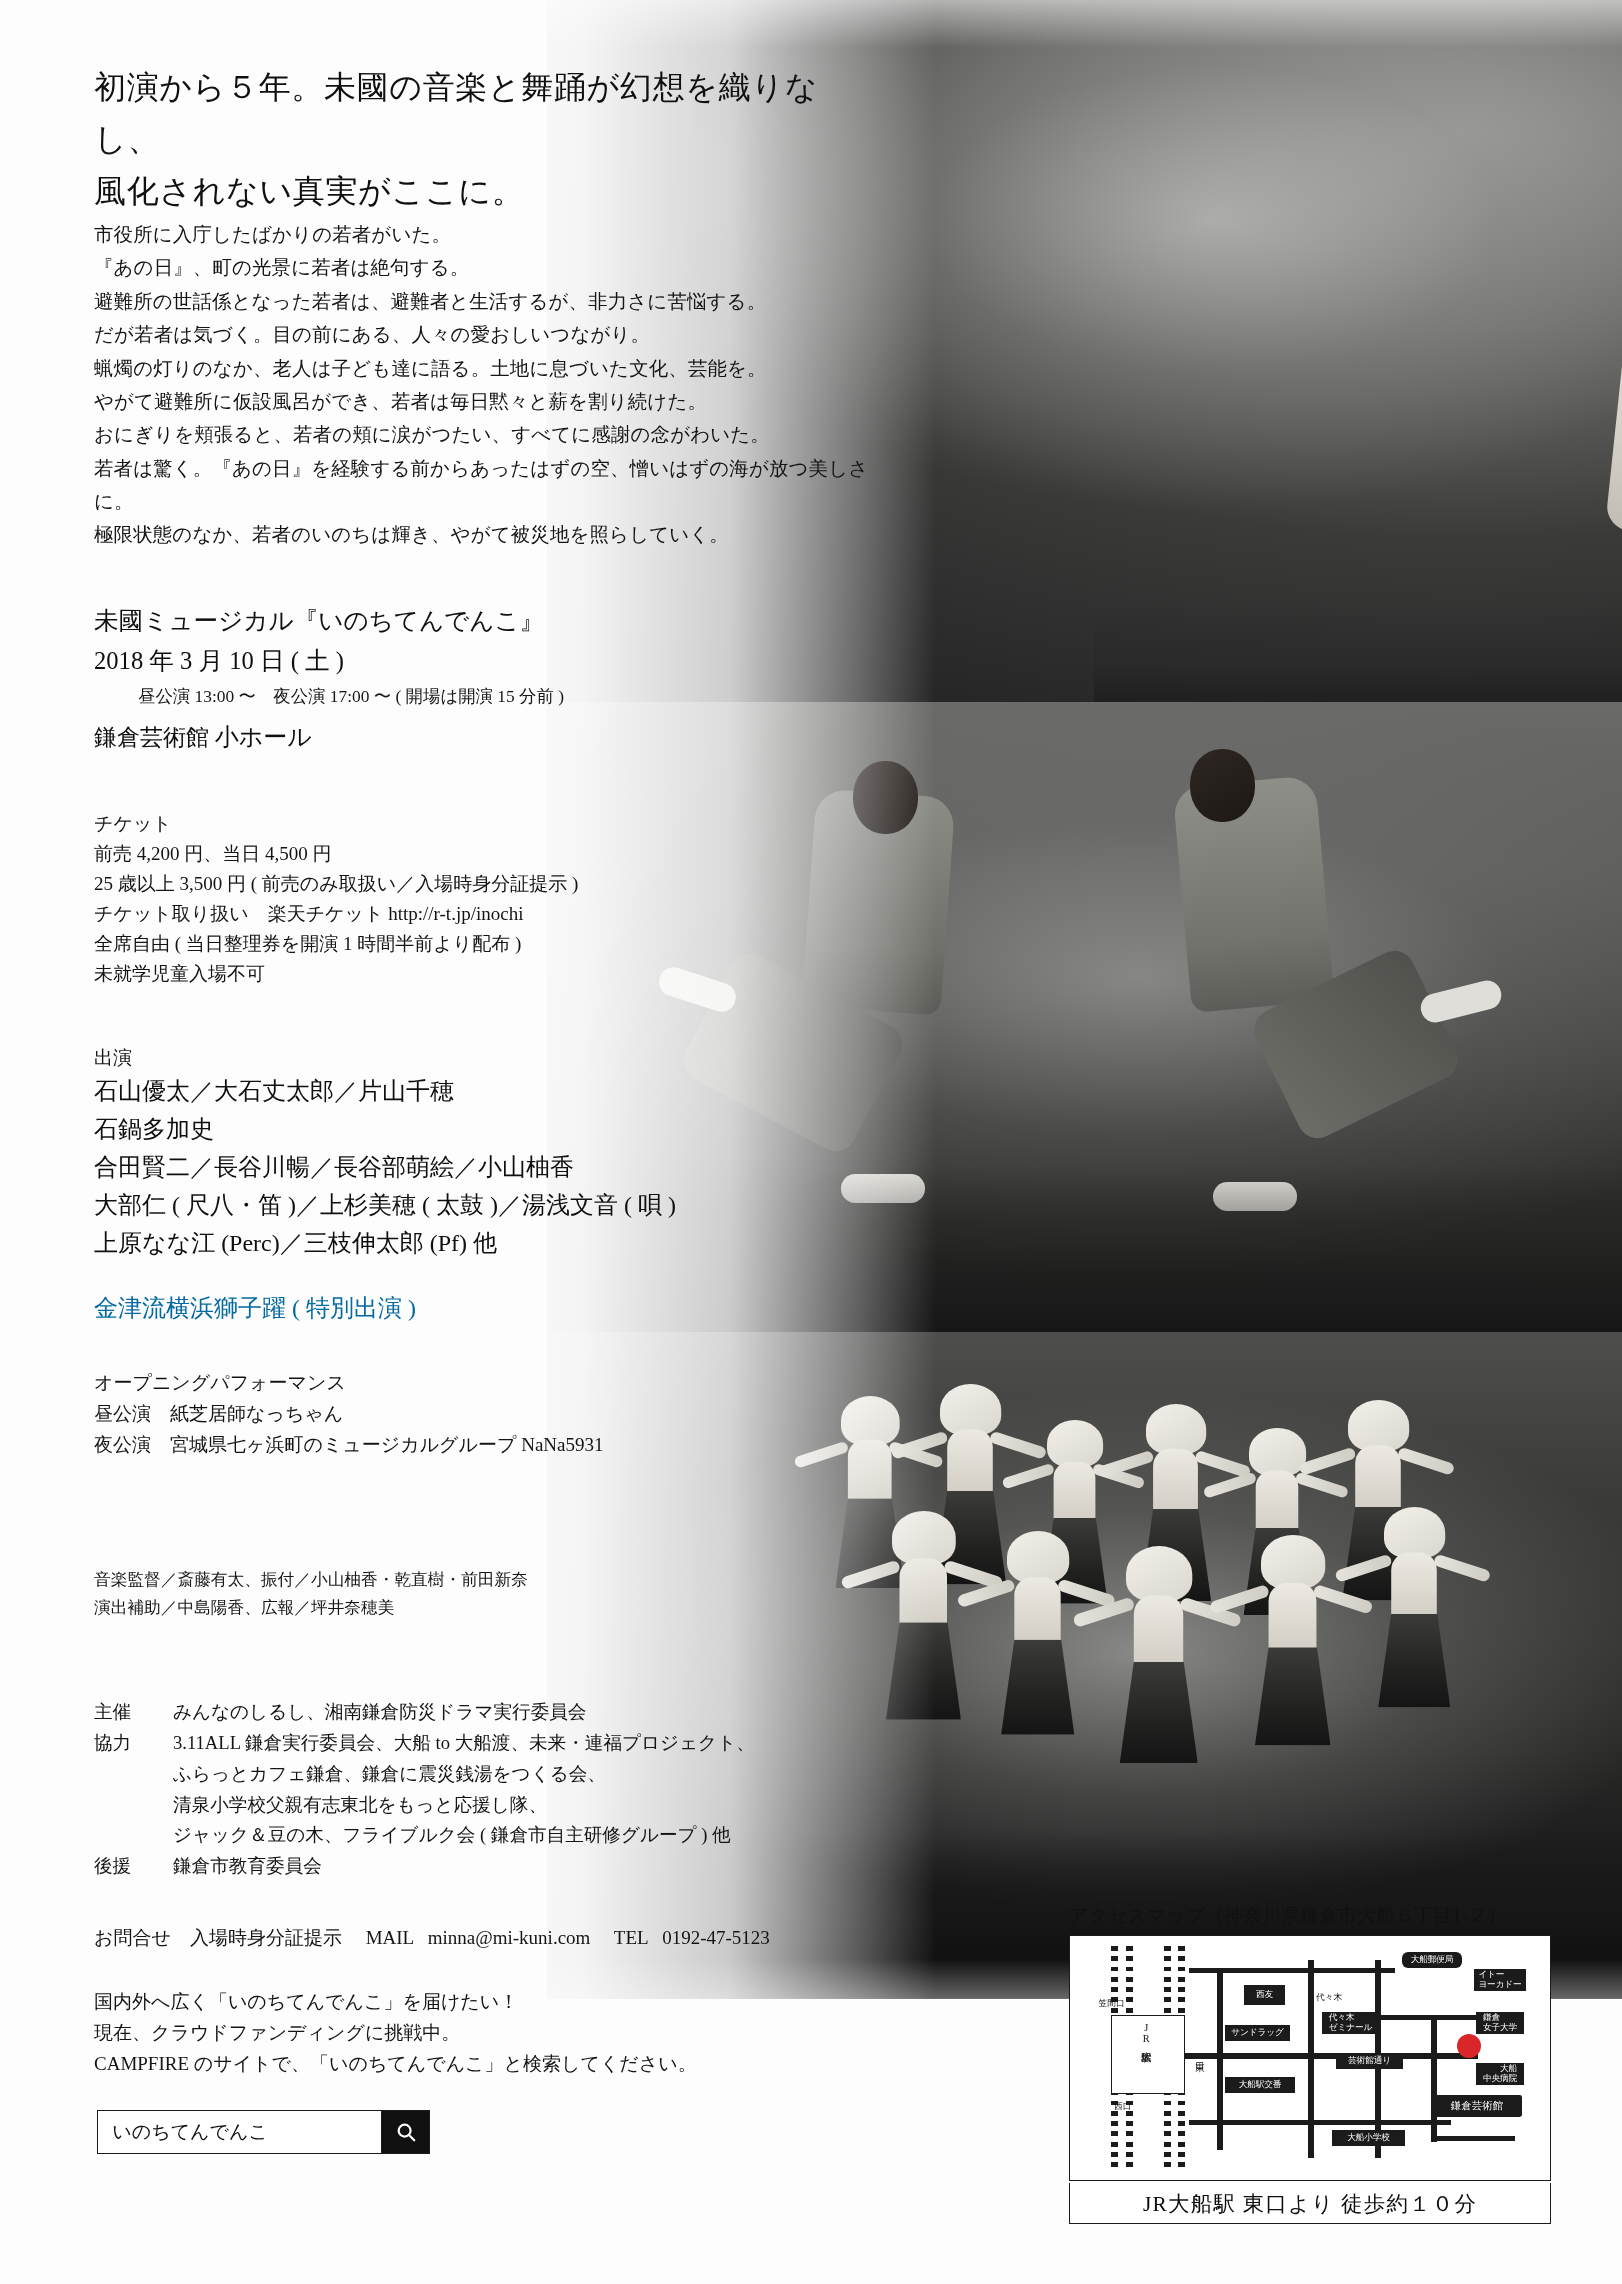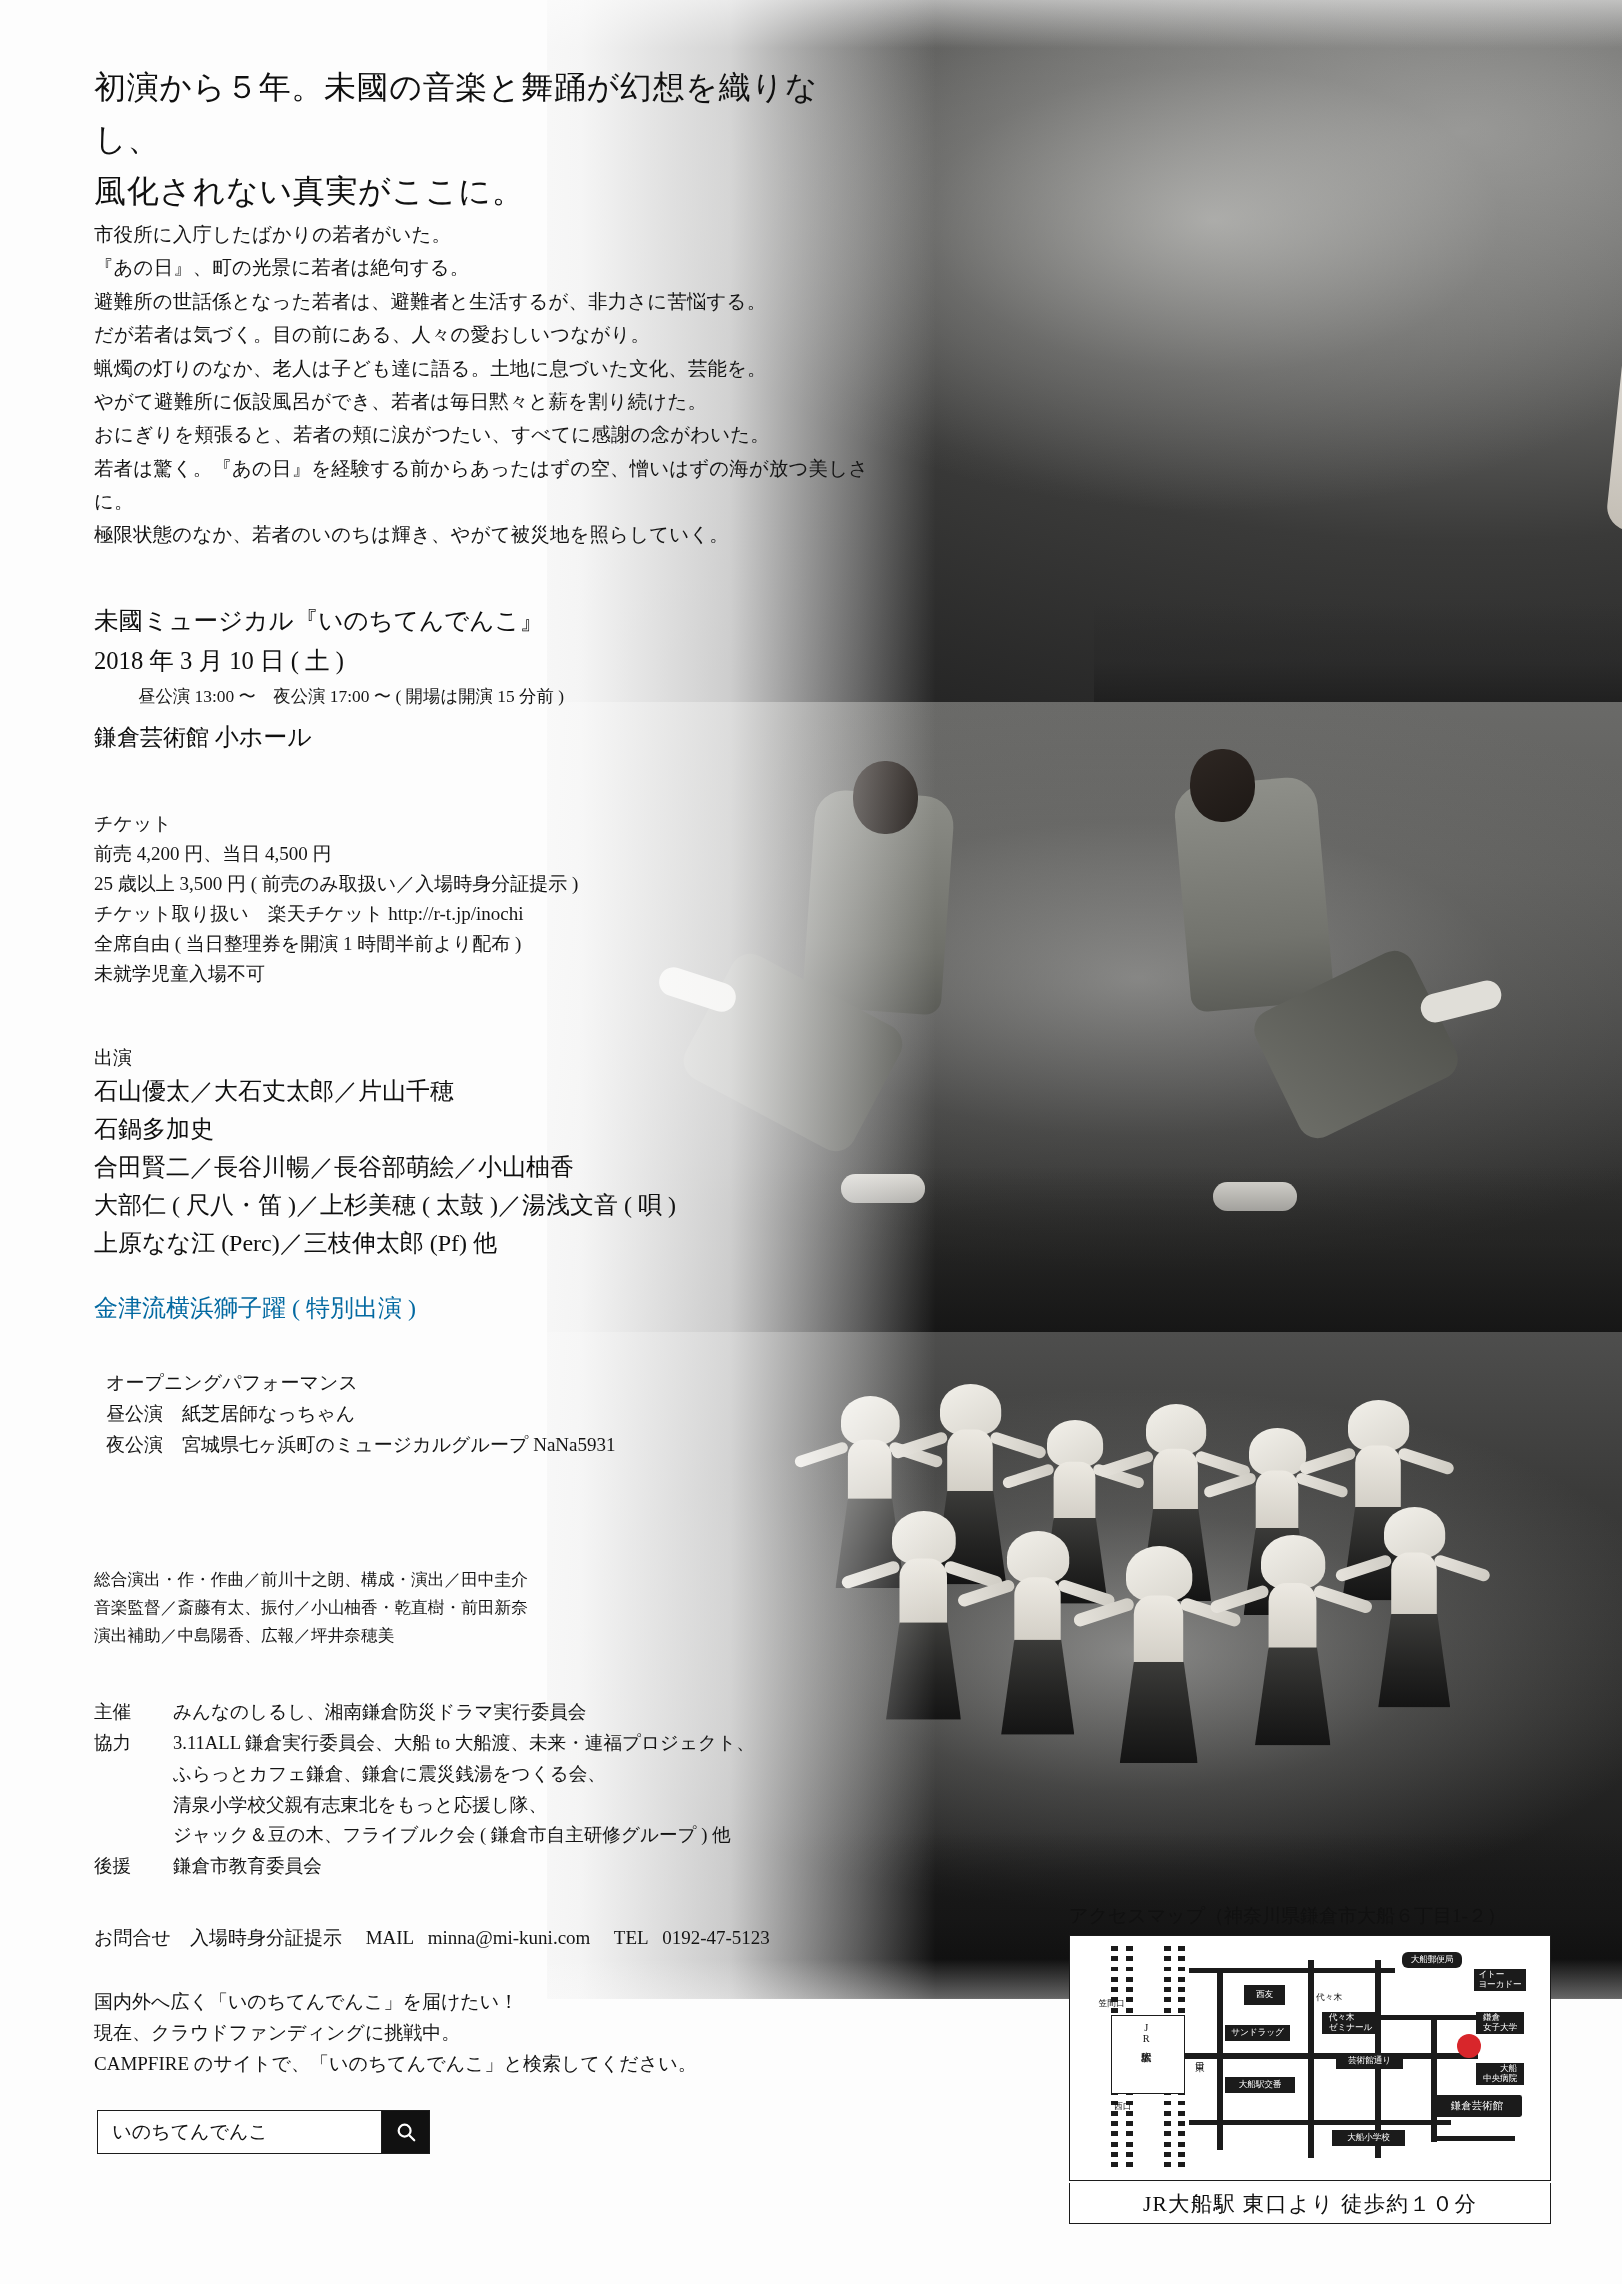--- a/index.html
+++ b/index.html
@@ -174,21 +174,21 @@
 
   .cast {
     position:absolute; left:94px; top:1043px; width:777px;
   }
   .cast .lbl { font-size:19px; line-height:1.6; color:#141414; }
   .cast .nm { font-size:24px; line-height:1.58; color:#0f0f0f; }
   .cast .special { font-size:24px; line-height:1.58; color:#0369a1; margin-top:27px; }
 
   .opening {
     position:absolute; left:94px; top:1368px; width:777px;
-    font-size:19px; line-height:1.62; color:#141414;margin-left:12px;
+    font-size:19px; line-height:1.62; color:#141414;
   }
 
   .staff {
     position:absolute; left:94px; top:1566px; width:777px;
     font-size:16.7px; line-height:1.68; color:#161616;
   }
 
   .orgs {
     position:absolute; left:94px; top:1697px; width:809px;
     font-size:18.6px; line-height:1.66; color:#141414;
@@ -421,21 +421,20 @@
     <div class="special">金津流横浜獅子躍 ( 特別出演 )</div>
   </div>
 
   <div class="opening">
     <div>オープニングパフォーマンス</div>
     <div>昼公演　紙芝居師なっちゃん</div>
     <div>夜公演　宮城県七ヶ浜町のミュージカルグループ NaNa5931</div>
   </div>
 
   <div class="staff">
-    <div>総合演出・作・作曲／前川十之朗、構成・演出／田中圭介</div>
     <div>音楽監督／斎藤有太、振付／小山柚香・乾直樹・前田新奈</div>
     <div>演出補助／中島陽香、広報／坪井奈穂美</div>
   </div>
 
   <div class="orgs">
     <div class="row">
       <div class="k">主催</div>
       <div class="v">みんなのしるし、湘南鎌倉防災ドラマ実行委員会</div>
     </div>
     <div class="row">

